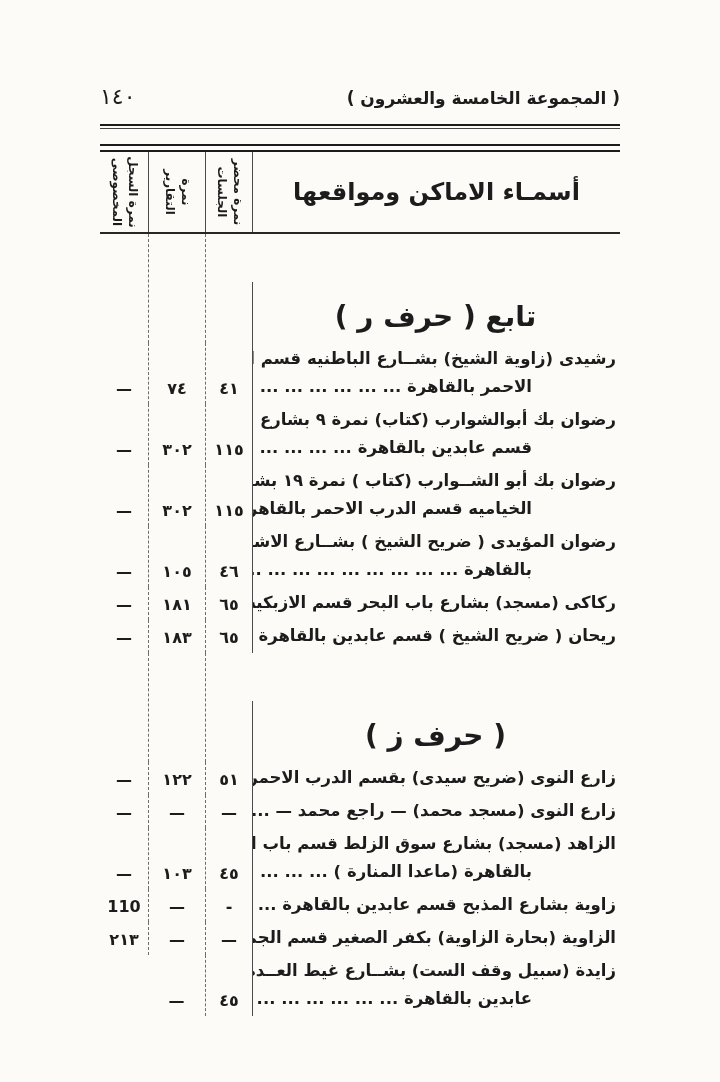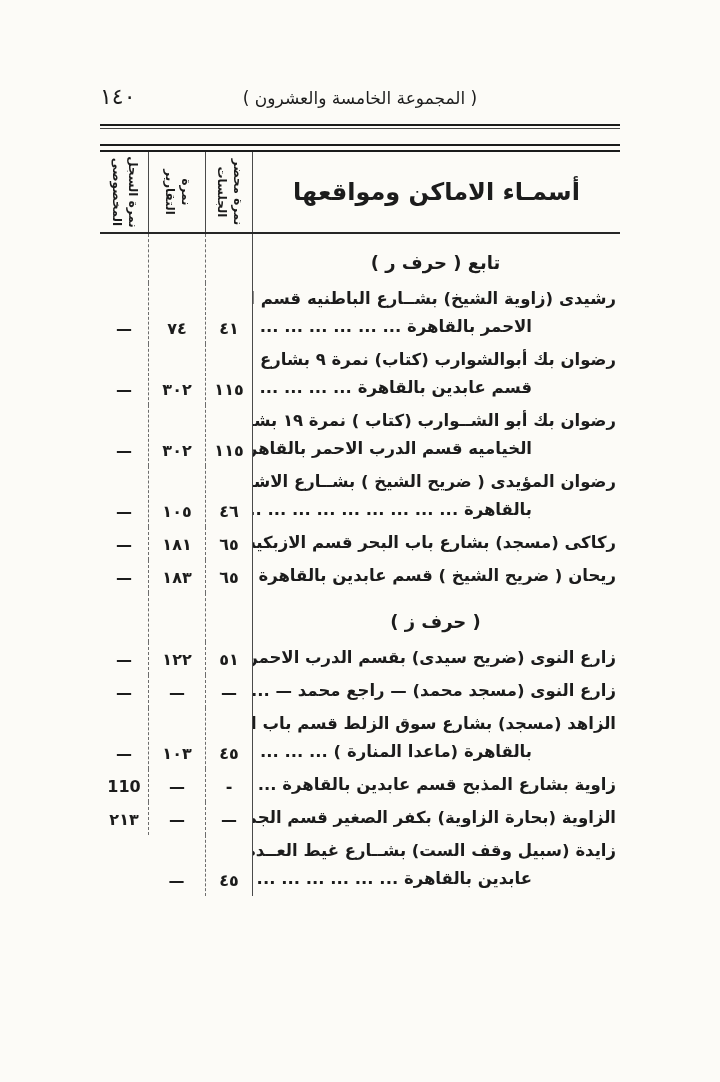--- a/index.html
+++ b/index.html
@@ -12,21 +12,21 @@
   }
   .sheet{
     position:relative;
     width:520px;
     margin:0 auto;
     direction:rtl;
   }
   
   .masthead{position:relative;padding-top:88px;height:36px;}
   .volume-title{
-    text-align:center;font-size:17px;font-weight:normal;
+    text-align:right;font-size:17px;font-weight:bold;
     letter-spacing:0.3px;
   }
   .page-number{
     position:absolute;left:0;top:84px;
     font-size:22px;font-weight:normal;letter-spacing:2px;
   }
   .rule-1{height:2px;border-top:2px solid #1b1b1b;border-bottom:1px solid #444;margin-top:0px;}
   .doc-title{
     margin-top:17px;text-align:center;
     font-size:18.5px;font-weight:bold;
@@ -69,22 +69,22 @@
   .cell.c1,.cell.c2{border-left:1px dashed #6d6d6d;}
   .cell.c2{}
   .cell.c3{}
   .cell.num{
     display:flex;align-items:flex-end;justify-content:center;
     font-size:16px;font-weight:bold;
     padding-bottom:6px;
   }
   .cell.heading{
     text-align:center;
-    font-size:18px;font-weight:bold;
-    padding-top:18px;padding-bottom:10px;
+    font-size:28px;font-weight:bold;
+    padding-top:18px;padding-bottom:10px;margin-top:48px;
   }
   .line{
     font-size:16.5px;font-weight:bold;
     line-height:28px;white-space:nowrap;
     text-align:right;
   }
   .line.cont{padding-right:84px;}
 </style>
 </head>
 <body>

